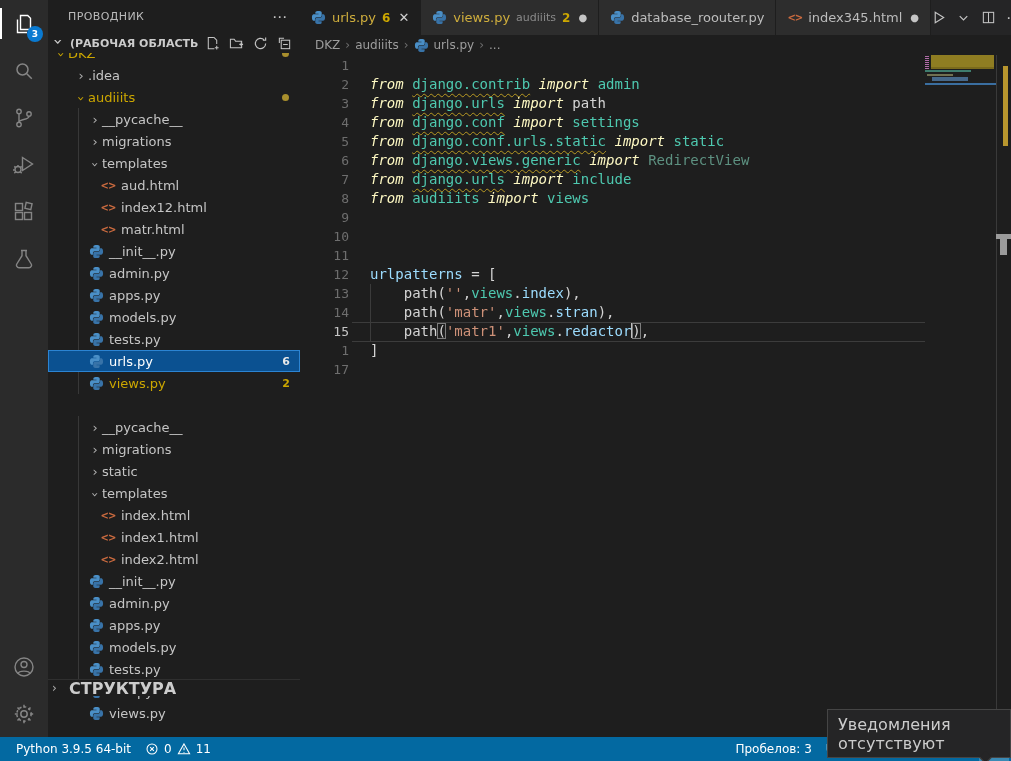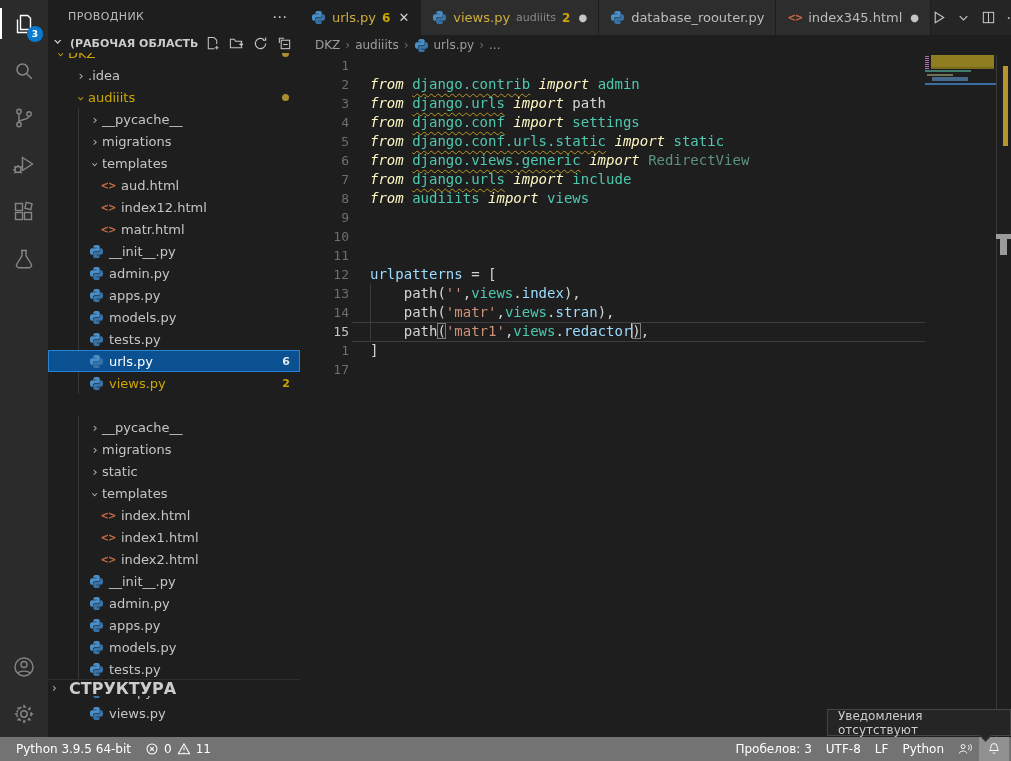--- a/index.html
+++ b/index.html
@@ -82,31 +82,31 @@
 
   
   #minimap{position:absolute;left:625px;top:0;width:72px;height:660px;}
   .mm{position:absolute;}
   #scrollstrip{position:absolute;right:0;top:0;width:14px;bottom:0;border-left:1px solid #3a3a3a;}
   #ov-warn{position:absolute;right:3px;top:11px;width:5px;height:80px;background:#b8962e;}
   #ov-t-bar{position:absolute;left:-1px;top:179px;width:15px;height:5px;background:#9b9b9b;}
   #ov-t-stem{position:absolute;left:3px;top:184px;width:7px;height:16px;background:#9b9b9b;}
 
   
-  #statusbar{position:absolute;left:0;right:0;bottom:0;height:24px;background:#737373;color:#ffffff;
+  #statusbar{position:absolute;left:0;right:0;bottom:0;height:24px;background:#0369a1;color:#ffffff;
              display:flex;align-items:center;font-size:12px;z-index:6;}
   .sb-item{display:flex;align-items:center;gap:5px;padding:0 7px;height:24px;white-space:nowrap;}
   .sb-item svg{width:14px;height:14px;}
   #sb-left{display:flex;align-items:center;padding-left:9px;}
   #sb-right{display:flex;align-items:center;margin-left:auto;padding-right:2px;}
   .sb-item.hl{background:rgba(255,255,255,.22);padding:0 8px;}
 
   
   #tooltip{position:absolute;left:827px;top:709px;height:25px;background:#252526;border:1px solid #454545;
-           color:#cccccc;font-size:12px;display:flex;align-items:center;padding:0 10px;z-index:20;}
+           color:#cccccc;font-size:16px;display:flex;align-items:center;padding:11px 10px;z-index:20;}
   #tooltip .ptr{position:absolute;left:153px;bottom:-5px;width:8px;height:8px;background:#252526;
                 border-right:1px solid #454545;border-bottom:1px solid #454545;transform:rotate(45deg);}
 </style>
 </head>
 <body>
 
 <div id="activitybar">
   <div id="ab-top">
       <div class="ab-item active">
         <span>

